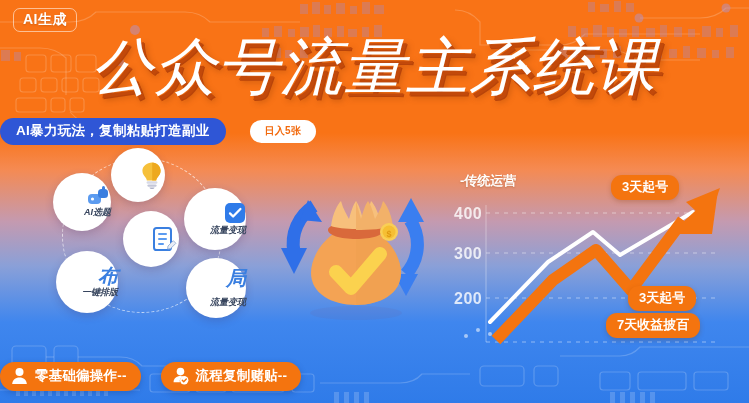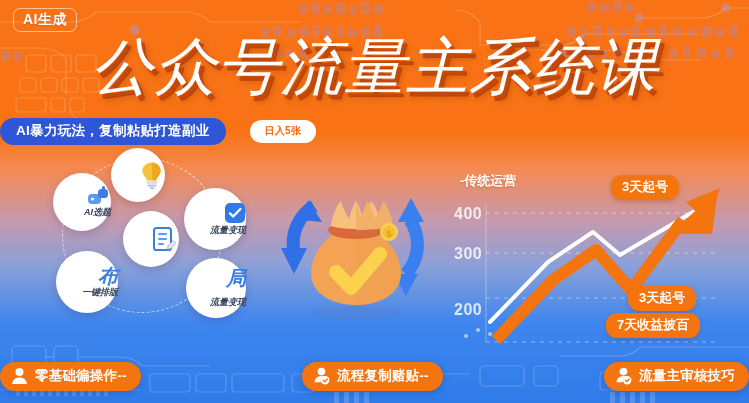--- a/index.html
+++ b/index.html
@@ -131,21 +131,21 @@
     font-size:13px; font-weight:bold;
     padding:3px 11px 4px;
     border-radius:11px;
     white-space:nowrap;
     box-shadow:0 2px 5px rgba(120,50,5,.25);
   }
 
   
   .feature-row{
     position:absolute; left:0; right:0; bottom:12px;
-    display:flex; justify-content:space-between; align-items:center; gap:20px;margin-top:48px;
+    display:flex; justify-content:flex-start; align-items:center; gap:20px;margin-top:48px;
   }
   .feature{
     display:flex; align-items:center; gap:7px;
     background:#f4740f;
     border-radius:17px;
     padding:5px 14px 6px 11px;
     box-shadow:0 2px 6px rgba(20,50,120,.3);
   }
   .feature .ft-label{
     color:#ffffff; font-size:13.5px; font-weight:bold;
@@ -390,21 +390,21 @@
 
       <path d="M60 94 L75 110 L104 76" stroke="#fbd24e" stroke-width="14" fill="none" stroke-linecap="round" stroke-linejoin="round"></path>
     </svg>
   </div>
 
   <div class="chart">
     <div class="chart-legend">-传统运营</div>
 
     <span class="ytick" style="left:6px; top:55px;">400</span>
     <span class="ytick" style="left:6px; top:95px;">300</span>
-    <span class="ytick" style="left:6px; top:140px;margin-top:11px;">200</span>
+    <span class="ytick" style="left:6px; top:140px;">200</span>
 
     <svg width="301" height="200" viewBox="0 0 301 200" style="position:absolute; left:0; top:0;">
 
       <g stroke="rgba(255,255,255,0.45)" stroke-width="1" stroke-dasharray="4 5">
         <line x1="38" y1="63" x2="270" y2="63"></line>
         <line x1="38" y1="103" x2="270" y2="103"></line>
         <line x1="38" y1="148" x2="270" y2="148"></line>
         <line x1="38" y1="192" x2="270" y2="192"></line>
       </g>
 
@@ -445,28 +445,17 @@
         <svg width="17" height="18" viewBox="0 0 17 18">
           <circle cx="8.5" cy="4.6" r="3.8" fill="#ffffff"></circle>
           <path d="M1.6 15.2c0-3.7 3-6.2 6.9-6.2 1 0 1.9.2 2.7.5a5 5 0 0 0-3.3 5.7z" fill="#ffffff"></path>
           <circle cx="12.2" cy="13.3" r="4.2" fill="#ffffff"></circle>
           <path d="M10.3 13.3l1.4 1.5 2.6-2.8" stroke="#f4740f" stroke-width="1.4" fill="none" stroke-linecap="round" stroke-linejoin="round"></path>
         </svg>
       </span>
       <span class="ft-label">流程复制赌贴--</span>
     </div>
 
-    <div class="feature">
-      <span>
-        <svg width="17" height="18" viewBox="0 0 17 18">
-          <circle cx="8.5" cy="4.6" r="3.8" fill="#ffffff"></circle>
-          <path d="M1.6 15.2c0-3.7 3-6.2 6.9-6.2 1 0 1.9.2 2.7.5a5 5 0 0 0-3.3 5.7z" fill="#ffffff"></path>
-          <circle cx="12.2" cy="13.3" r="4.2" fill="#ffffff"></circle>
-          <path d="M10.3 13.3l1.4 1.5 2.6-2.8" stroke="#f4740f" stroke-width="1.4" fill="none" stroke-linecap="round" stroke-linejoin="round"></path>
-        </svg>
-      </span>
-      <span class="ft-label">流量主审核技巧</span>
-    </div>
 
 
   </div>
 
 </div>
 
 </body></html>

